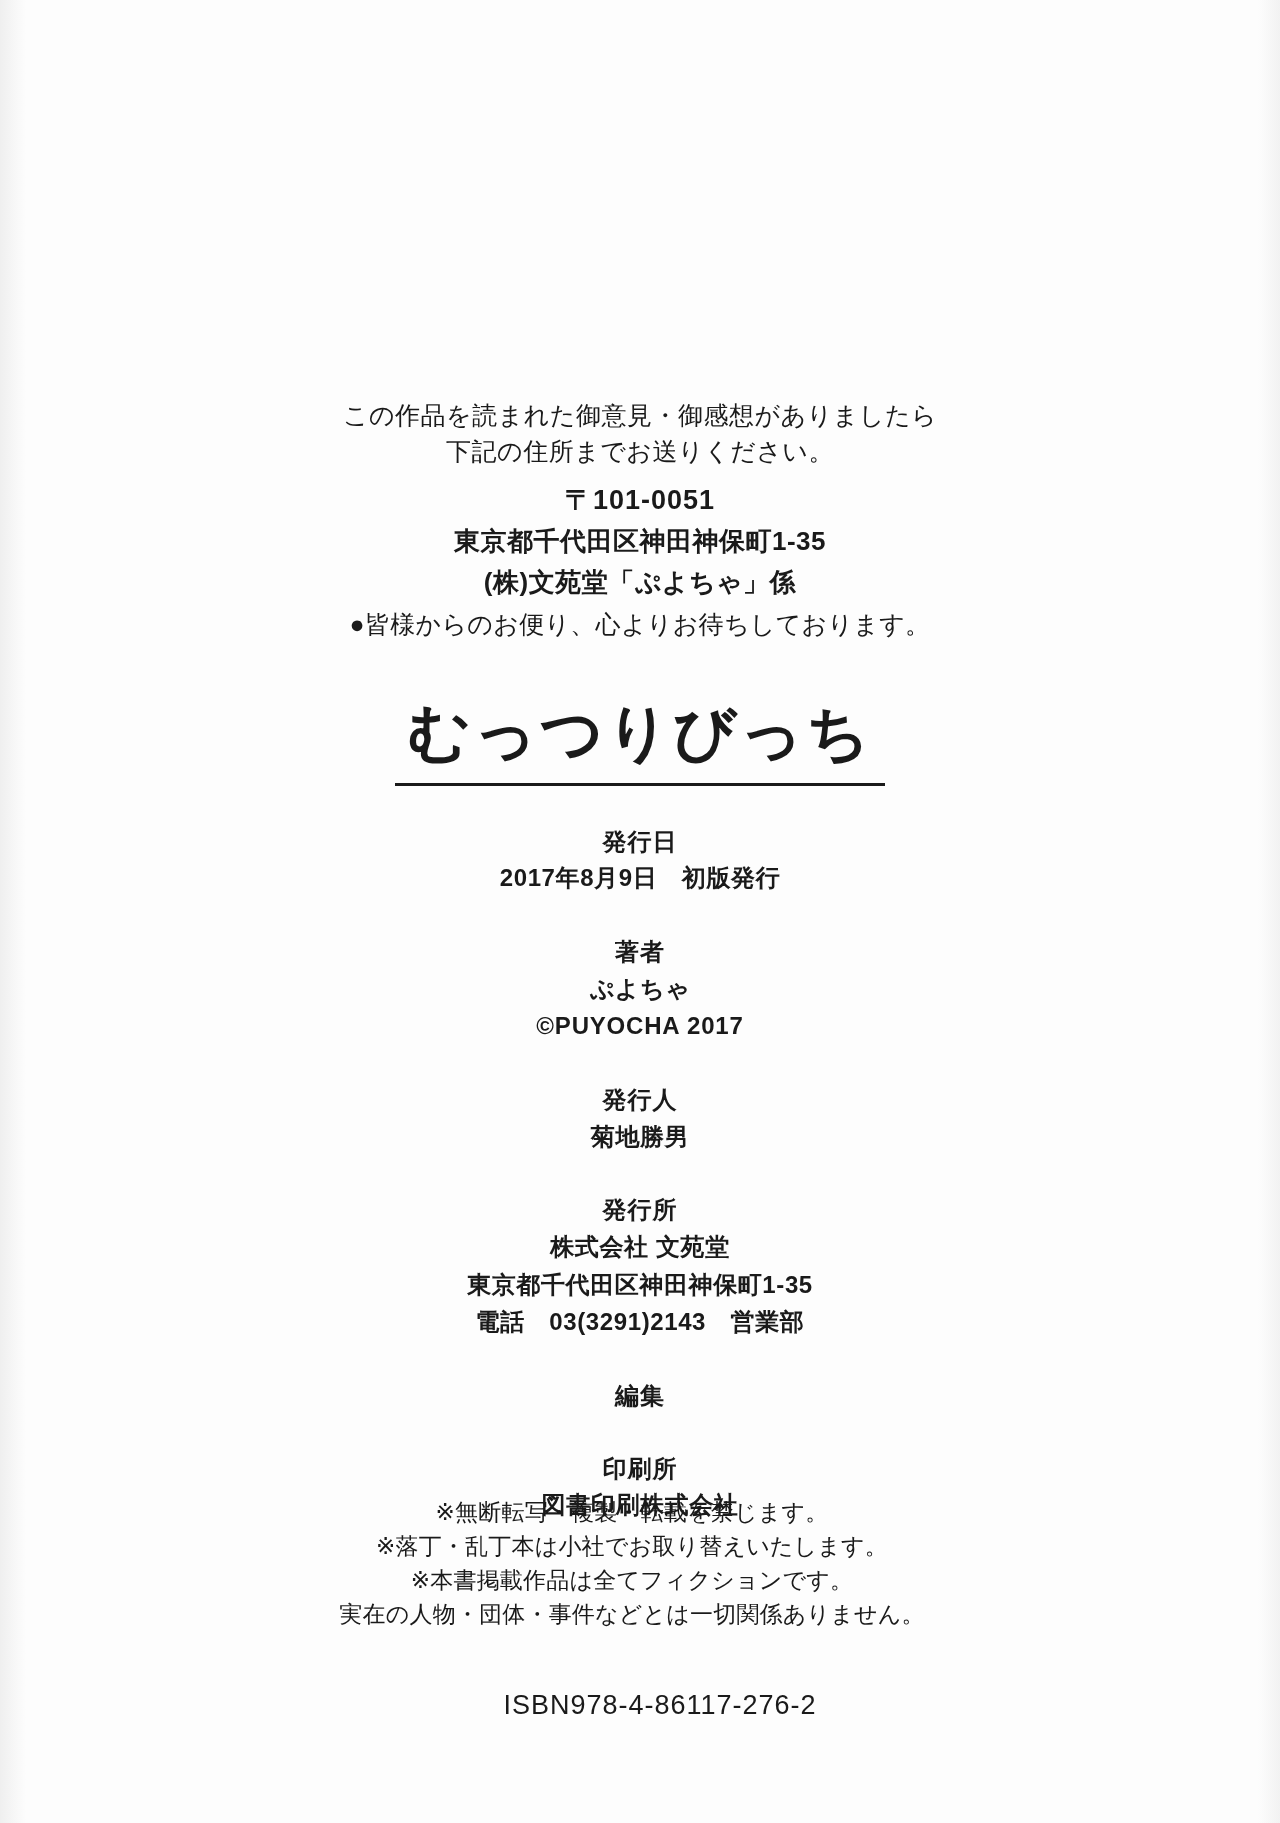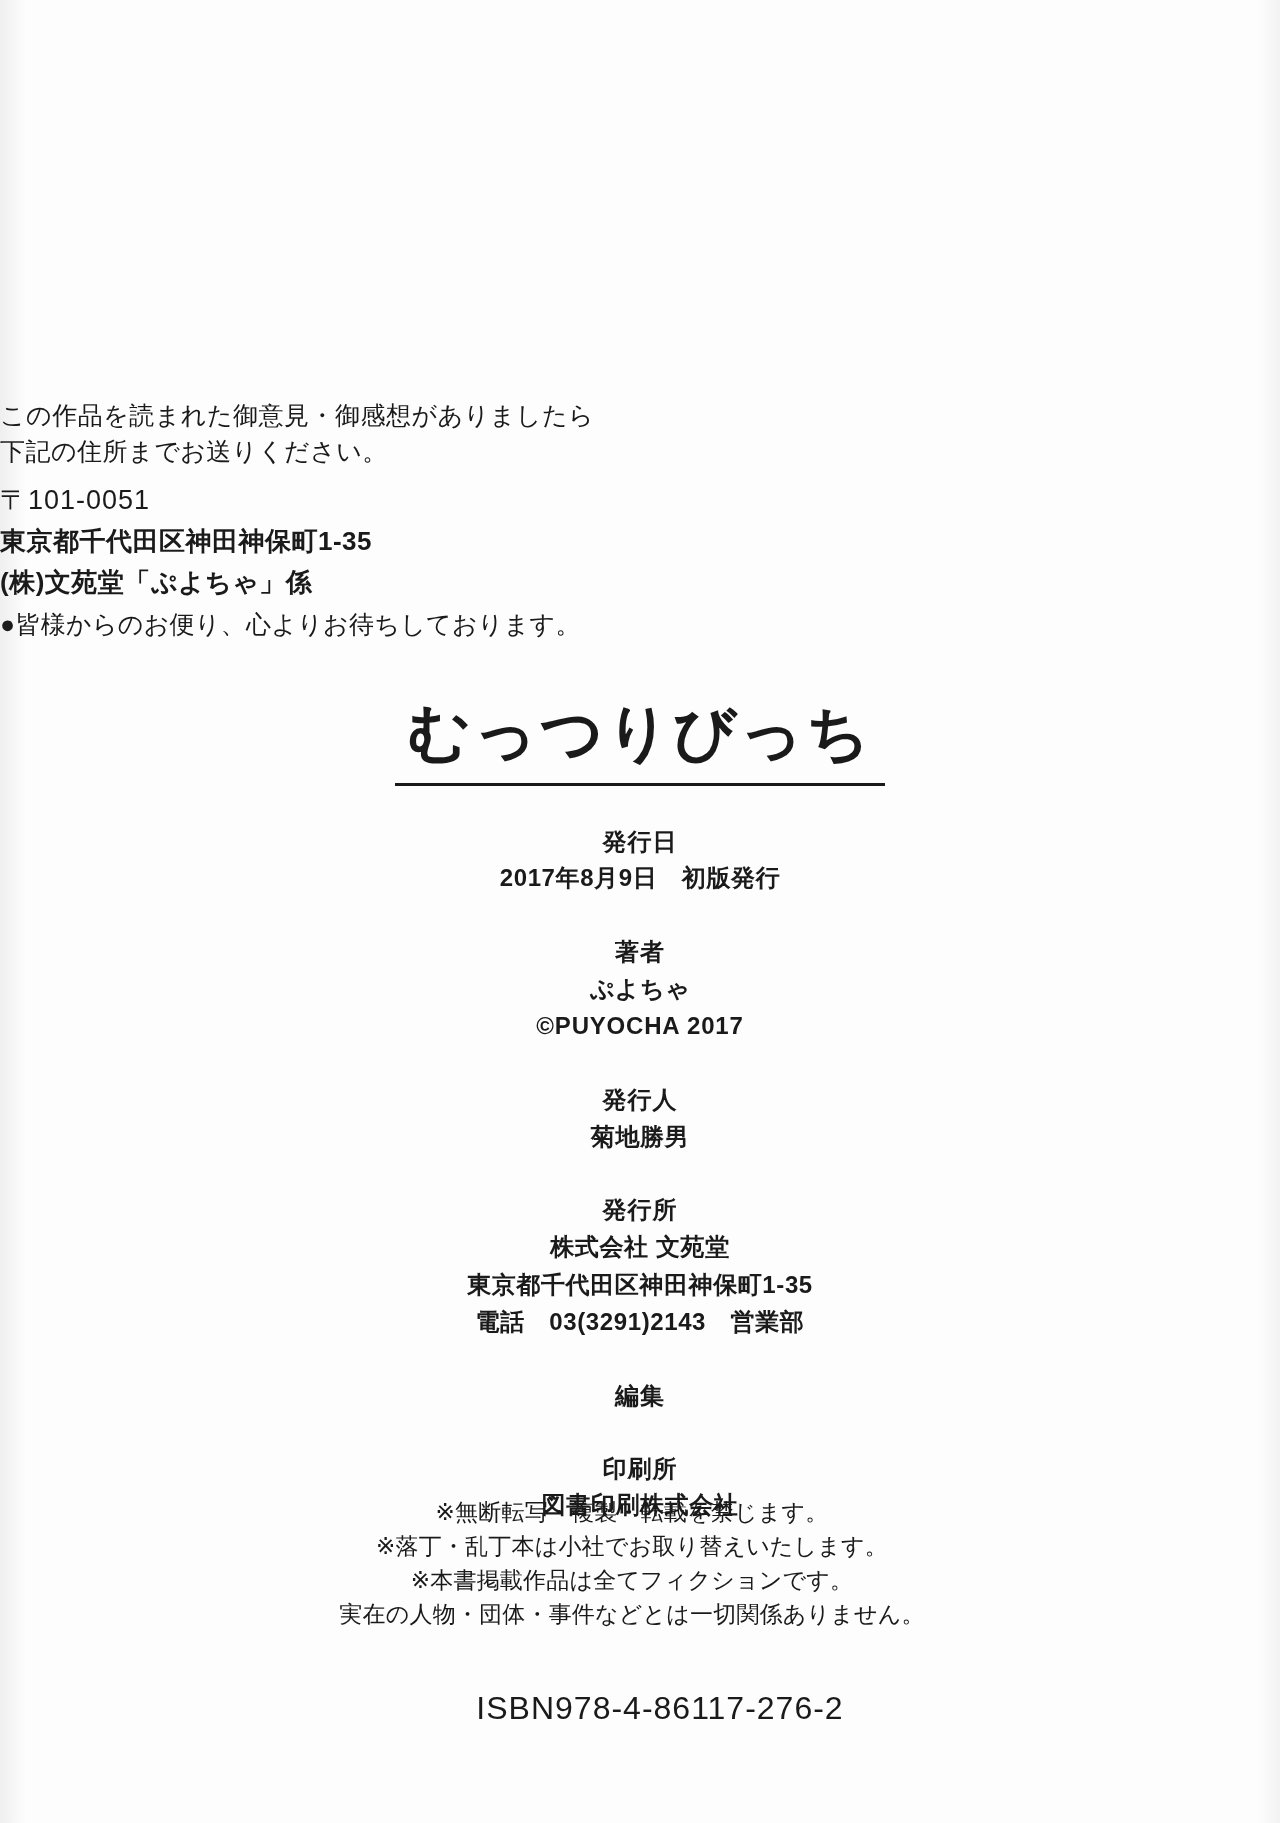--- a/index.html
+++ b/index.html
@@ -34,33 +34,34 @@
     width: 22px;
     background: linear-gradient(to left, #f2f2f2, #fdfdfd);
   }
 
   
   .address-block {
     position: absolute;
     left: 0;
     right: 0;
     top: 398px;
+    text-align: center;
   }
   .address-block .line {
     display: block;
     line-height: 1.42;
   }
   .addr-intro {
     font-size: 25px;
     font-weight: 400;
     letter-spacing: 0.5px;
   }
   .addr-zip {
     font-size: 27px;
-    font-weight: 400;
+    font-weight: 700;
     letter-spacing: 1px;
     margin-top: 12px;
   }
   .addr-street {
     font-size: 26px;
     font-weight: 700;
     letter-spacing: 0.5px;
     margin-top: 4px;
   }
   .addr-company {
@@ -139,21 +140,21 @@
     letter-spacing: 0.2px;
   }
 
   
   .isbn {
     position: absolute;
     left: 0;
     right: 0;
     top: 1690px;
     text-align: center;
-    font-size: 32px;
+    font-size: 27px;
     font-weight: 500;
     letter-spacing: 1px;
     margin-left: 40px;
   }
 </style>
 </head>
 <body>
 
 <div class="page">
   <div class="edge-left"></div>

